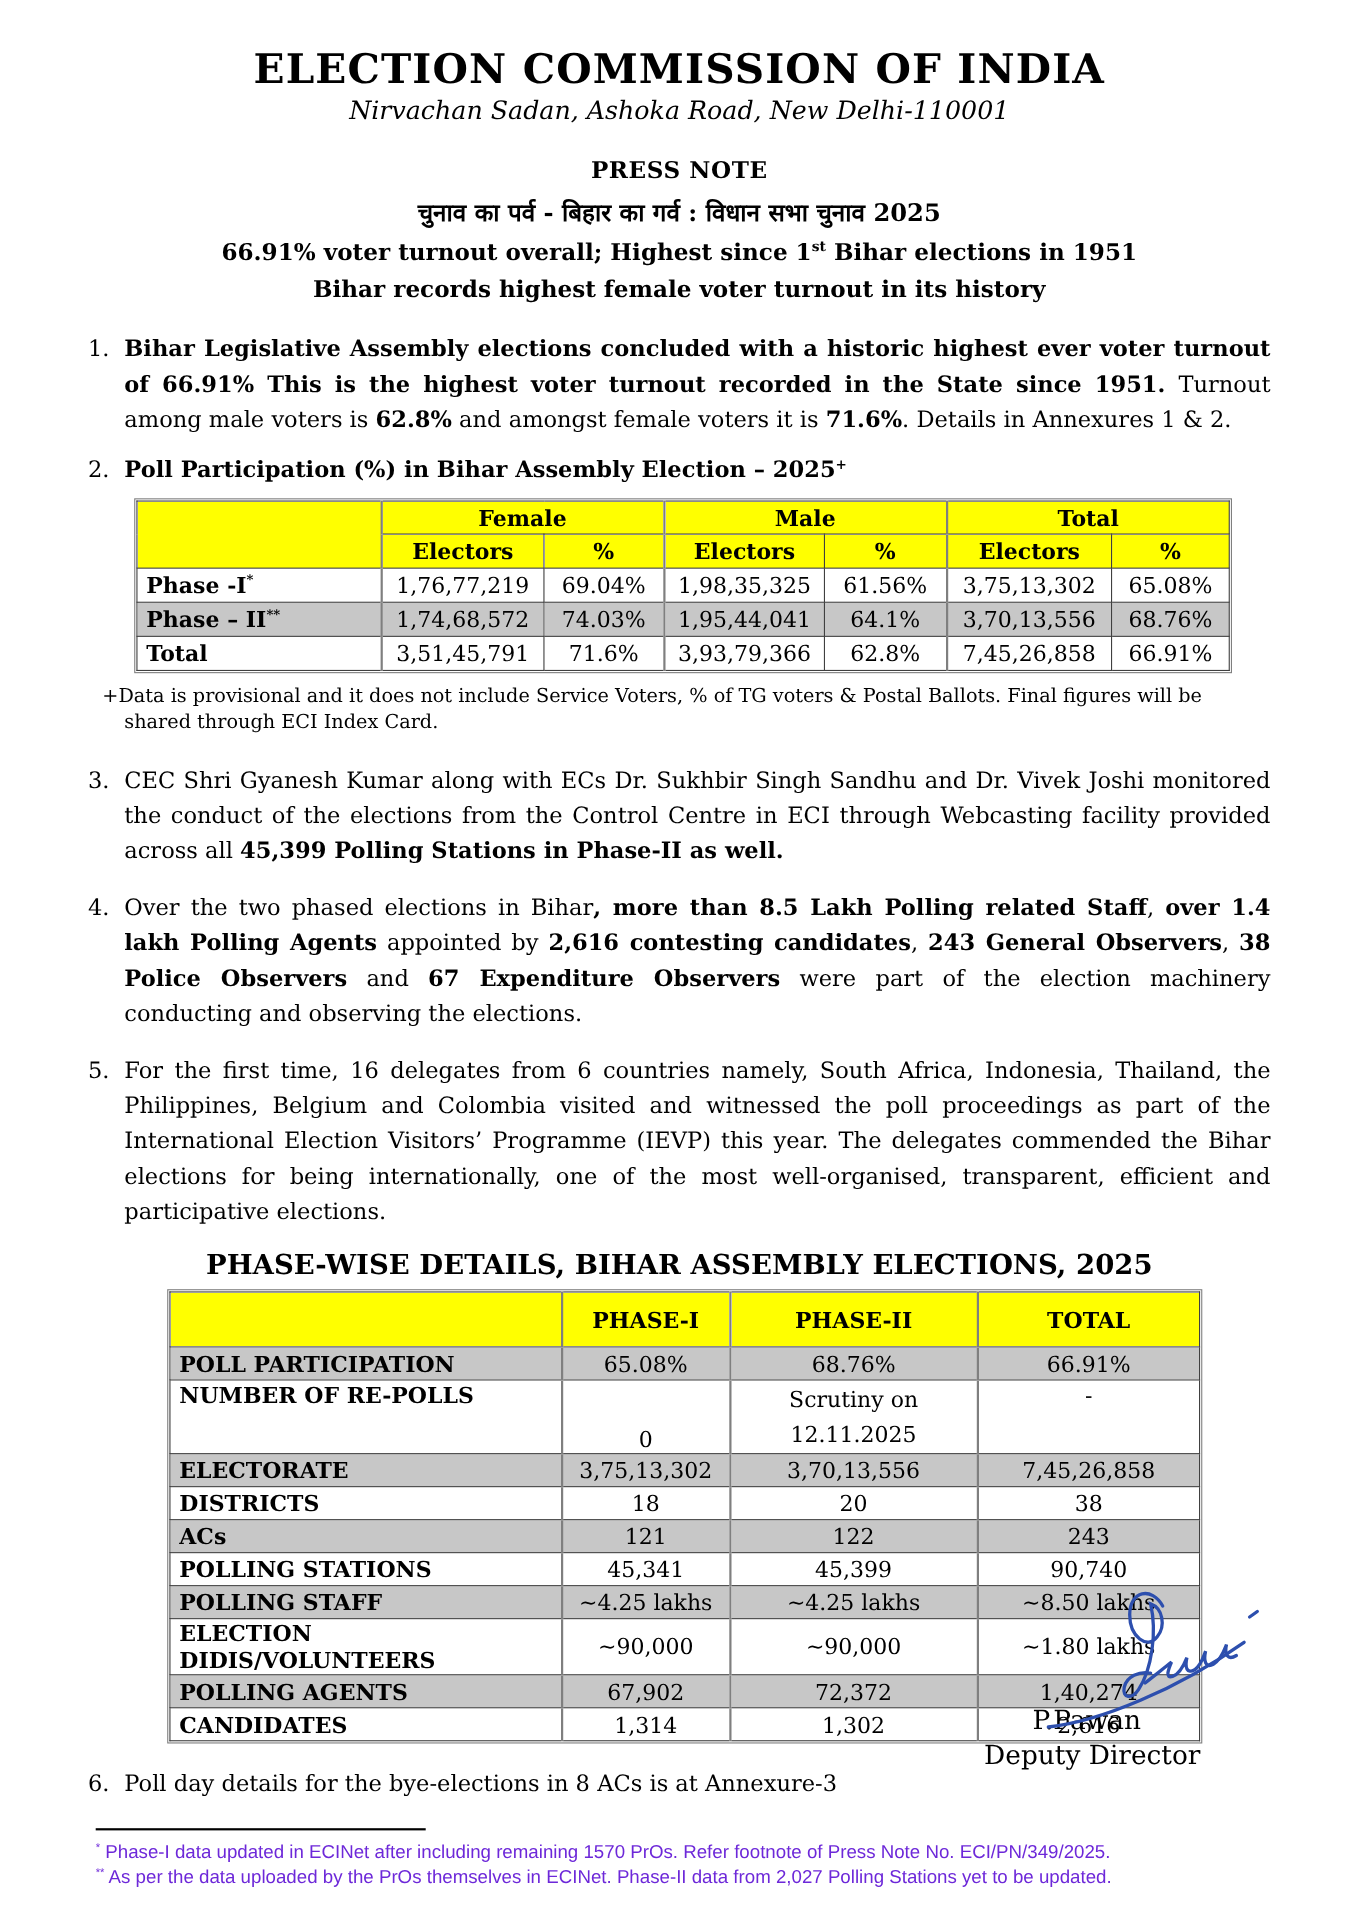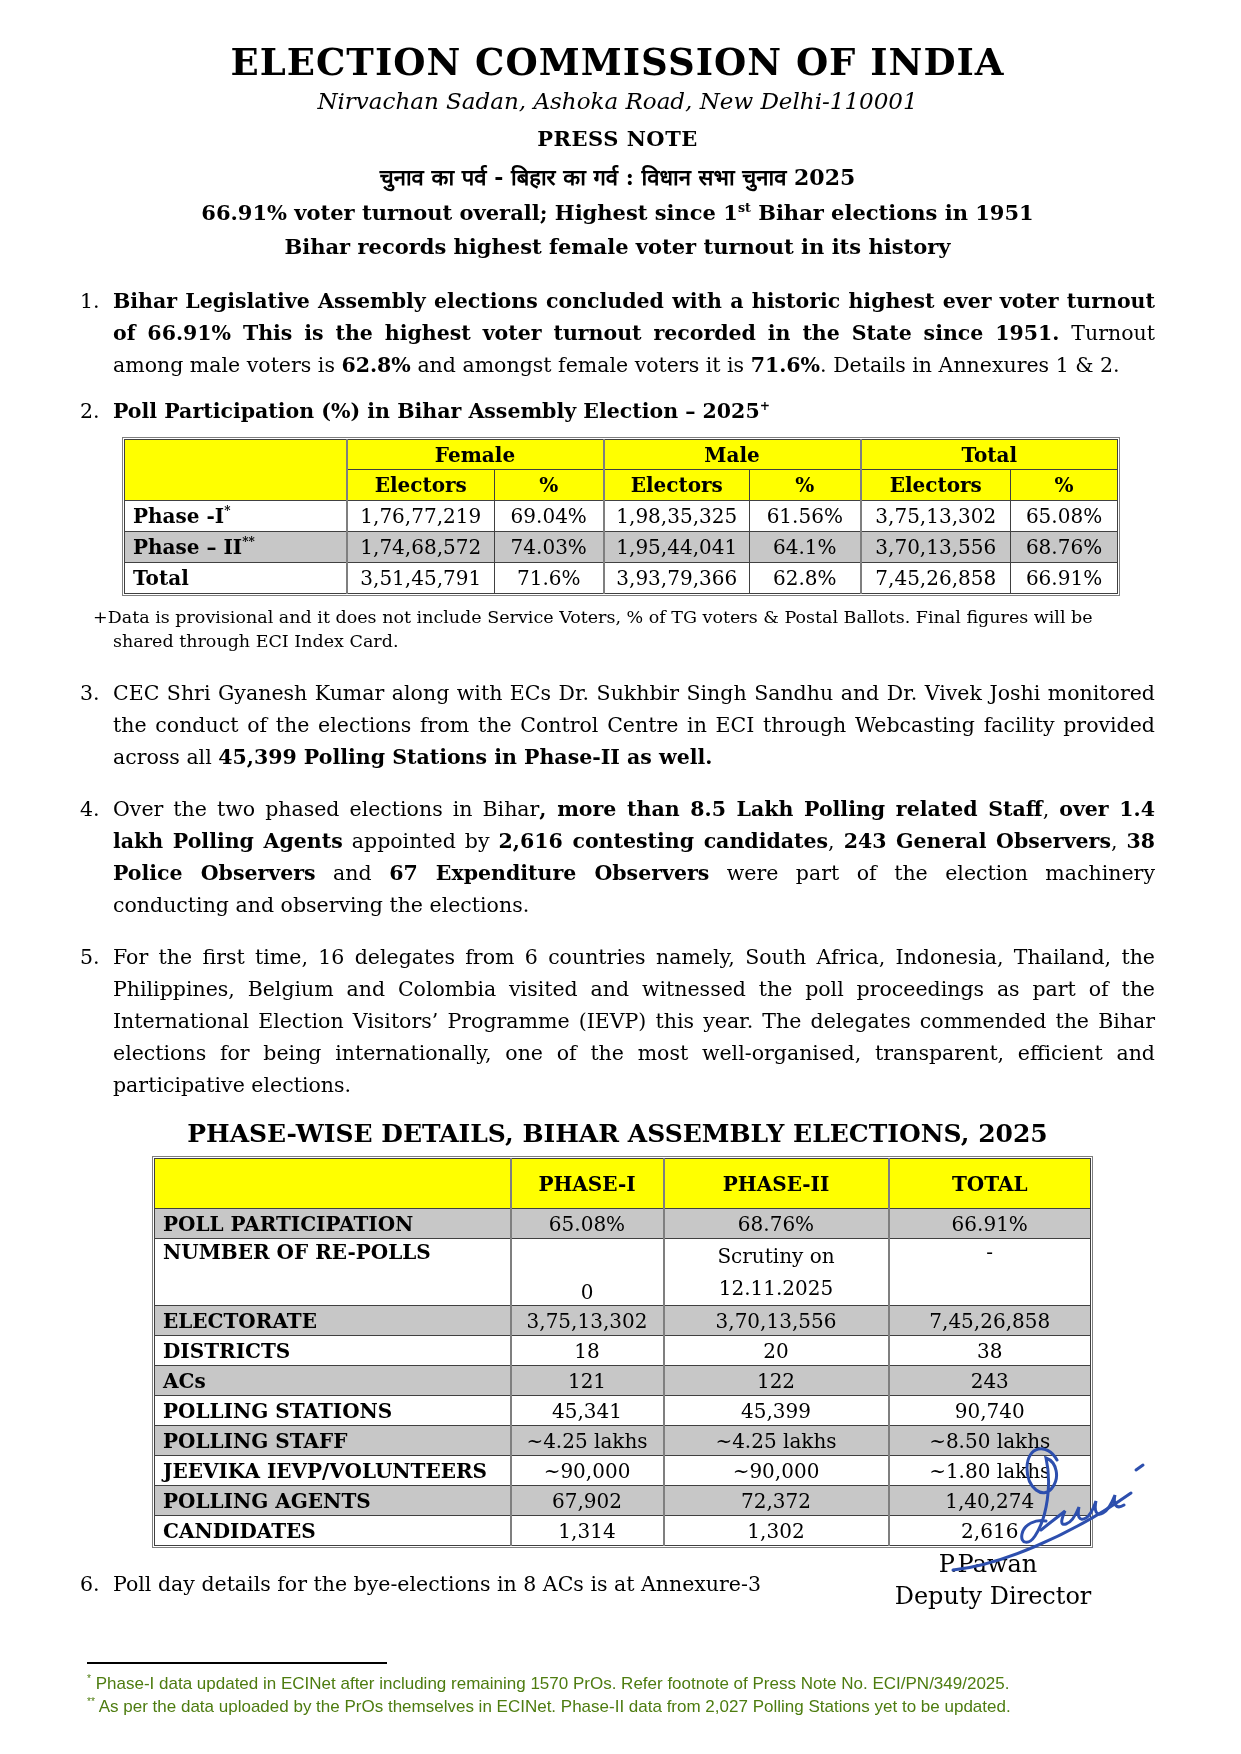--- a/index.html
+++ b/index.html
@@ -10,21 +10,21 @@
     font-family:"DejaVu Serif","Liberation Serif",serif;
     overflow:hidden;
   }
   .inner{padding:40px 86px 0 80px;}
   .b{font-weight:bold;}
   sup{font-size:0.6em;line-height:0;}
 
   .org-title{margin:0;text-align:center;font-size:37px;font-weight:bold;letter-spacing:1px;}
   .address{text-align:center;font-style:italic;font-size:23px;margin-top:4px;}
   .ref-row{display:flex;justify-content:space-between;font-weight:bold;font-size:21px;margin-top:22px;}
-  .press-note{text-align:center;font-weight:bold;font-size:21px;margin-top:12px;letter-spacing:0.5px;}
+  .press-note{text-align:center;font-weight:bold;font-size:21px;margin-top:28px;letter-spacing:0.5px;}
   .hindi{text-align:center;font-weight:bold;font-size:22px;margin-top:10px;}
   .headline{text-align:center;font-weight:bold;font-size:21px;margin-top:9px;}
 
   .item{display:flex;font-size:20.5px;line-height:32px;}
   .item .num{flex:none;width:33px;}
   .item .body{flex:1;text-align:justify;}
   .mt-item1{margin-top:26px;}
   .mt-item2{margin-top:14px;}
   .mt-item3{margin-top:24px;}
   .mt-item{margin-top:20px;}
@@ -60,21 +60,21 @@
   .t2-title{text-align:center;font-weight:bold;font-size:25px;margin-top:18px;}
 
   .signature{position:absolute;top:1438px;right:78px;width:340px;font-size:24px;text-align:center;}
   .sig-svg{position:absolute;top:0;right:8px;}
   .sig-name{margin-top:112px;padding-right:10px;}
   .sig-title{margin-top:4px;padding-right:0px;}
 
   .footer{
     position:absolute;left:75px;right:86px;bottom:36px;
     font-family:"Liberation Sans","DejaVu Sans",sans-serif;
-    font-size:17px;line-height:23px;color:#4d7c0f;
+    font-size:17px;line-height:23px;color:#6d28d9;
   }
   .footer .rule{width:300px;border-top:2px solid #000;margin-bottom:8px;margin-left:12px;}
   .fn{margin-left:12px;}
 </style>
 </head>
 <body>
 
 <div class="page">
   <div class="inner">
 
@@ -225,21 +225,21 @@
           <td class="dl v">45,399</td>
           <td class="dl v">90,740</td>
         </tr>
         <tr class="grey">
           <td class="lbl">POLLING STAFF</td>
           <td class="dl v">~4.25 lakhs</td>
           <td class="dl v">~4.25 lakhs</td>
           <td class="dl v">~8.50 lakhs</td>
         </tr>
         <tr>
-          <td class="lbl">JEEVIKA IEVP/VOLUNTEERS</td>
+          <td class="lbl">ELECTION DIDIS/VOLUNTEERS</td>
           <td class="dl v">~90,000</td>
           <td class="dl v">~90,000</td>
           <td class="dl v">~1.80 lakhs</td>
         </tr>
         <tr class="grey">
           <td class="lbl">POLLING AGENTS</td>
           <td class="dl v">67,902</td>
           <td class="dl v">72,372</td>
           <td class="dl v">1,40,274</td>
         </tr>

